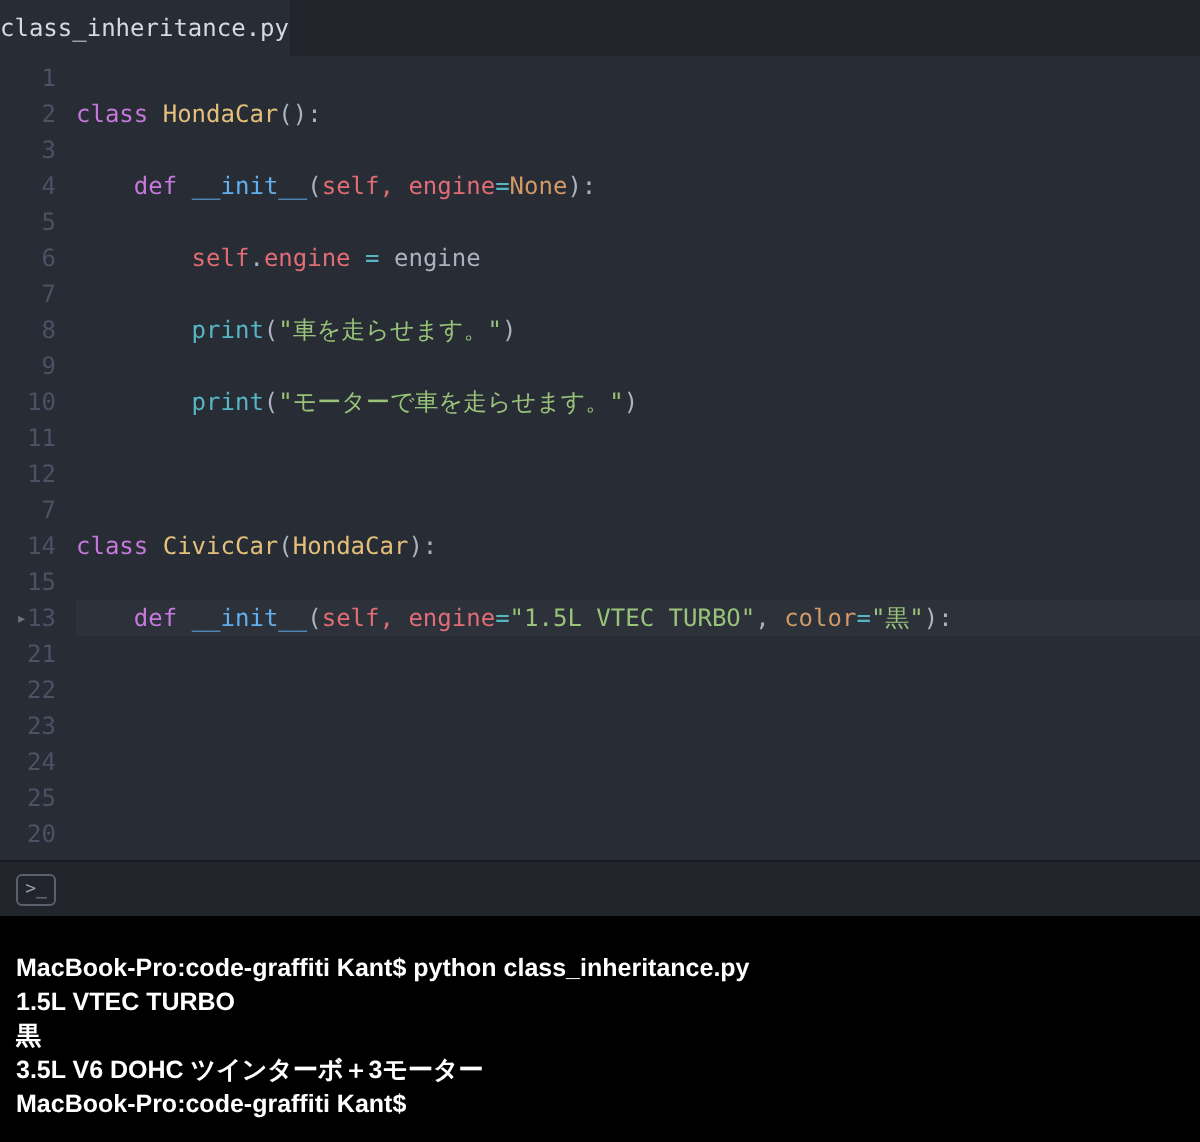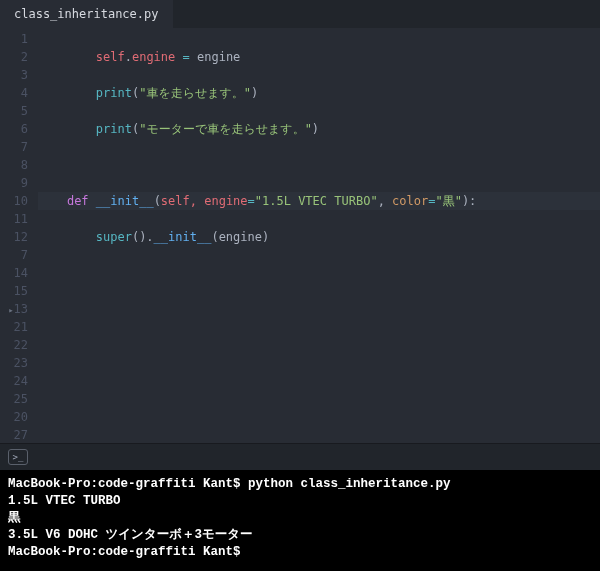--- a/index.html
+++ b/index.html
@@ -15,21 +15,21 @@
     flex-direction: column;
   }
   .tabs {
     display: flex;
     background: #21252b;
     height: 28px;
   }
   .tab {
     display: flex;
     align-items: center;
-    padding: 0 14px;
+    padding: 0 0;
     background: #282c34;
     color: #d7dae0;
     font-size: 12px;
     gap: 6px;
   }
   .editor {
     display: flex;
     flex: 1;
     overflow: hidden;
     background: #282c34;
@@ -80,24 +80,24 @@
     border: 1px solid #5a606b;
     border-radius: 3px;
     align-items: center;
     justify-content: center;
     color: #9da5b4;
     font-size: 9px;
   }
   .terminal {
     background: #000;
     color: #fff;
-    font-family: Liberation Mono, monospace;
+    font-family: Liberation Sans, sans-serif;
     font-size: 12.5px;
     font-weight: bold;
-    padding: 6px 8px 10px 8px;
+    padding: 18px 8px 10px 8px;
     line-height: 17px;
     white-space: pre-wrap;
     flex-shrink: 0;
   }
 </style>
 </head>
 <body>
 
 <div class="tabs">
   <div class="tab">
@@ -126,26 +126,28 @@
     <div>21</div>
     <div>22</div>
     <div>23</div>
     <div>24</div>
     <div>25</div>
     <div>20</div>
     <div>27</div>
 
   </div>
   <div class="code">
+<span class="line"><span class="kw">class</span> <span class="cls">HondaCar</span><span class="pn">():</span></span>
+<span class="line">    <span class="kw">def</span> <span class="fn">__init__</span><span class="pn">(</span><span class="self">self, engine</span><span class="op">=</span><span class="none">None</span><span class="pn">):</span></span>
 <span class="line">        <span class="self">self</span><span class="pn">.</span><span class="self">engine</span> <span class="op">=</span> <span class="pn">engine</span></span>
 <span class="line">        <span class="builtin">print</span><span class="pn">(</span><span class="str">"車を走らせます。"</span><span class="pn">)</span></span>
 <span class="line">        <span class="builtin">print</span><span class="pn">(</span><span class="str">"モーターで車を走らせます。"</span><span class="pn">)</span></span>
 <span class="line"> </span>
+<span class="line"><span class="kw">class</span> <span class="cls">CivicCar</span><span class="pn">(</span><span class="cls">HondaCar</span><span class="pn">):</span></span>
 <span class="line hl">    <span class="kw">def</span> <span class="fn">__init__</span><span class="pn">(</span><span class="self">self, engine</span><span class="op">=</span><span class="str">"1.5L VTEC TURBO"</span><span class="pn">, </span><span class="prm">color</span><span class="op">=</span><span class="str">"黒"</span><span class="pn">):</span></span>
-<span class="line">        <span class="builtin">super</span><span class="pn">().</span><span class="fn">__init__</span><span class="pn">(</span><span class="pn">engine</span><span class="pn">)</span></span>
 
 
 
 
 
 
 
 
 
 

